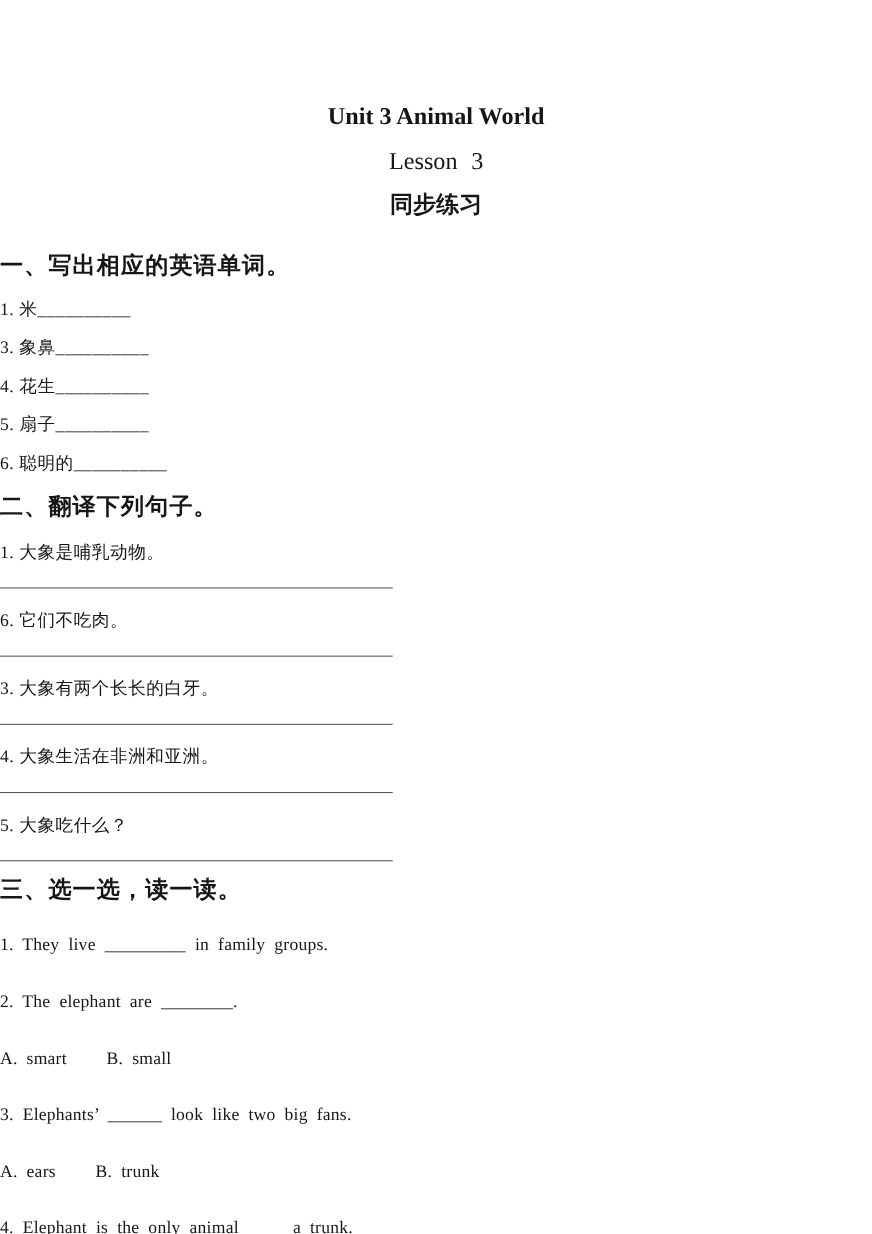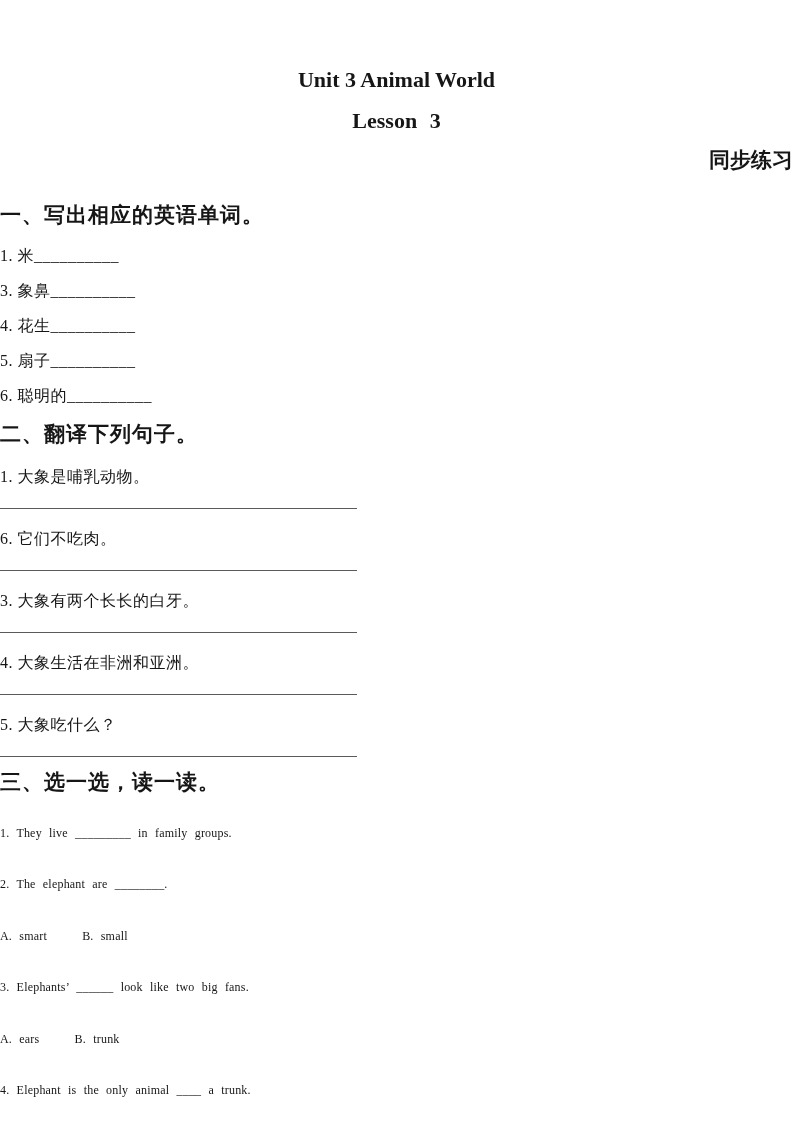--- a/index.html
+++ b/index.html
@@ -6,34 +6,33 @@
   html, body { background:#ffffff; }
   .page {
     position:relative;
     width:793px;
     height:1122px;
     background:#ffffff;
     color:#161616;
     font-family:"Liberation Serif", "DejaVu Serif", serif;
     overflow:hidden;
   }
-  .titles { padding-top:68px; text-align:center; }
+  .titles { padding-top:94px; text-align:center; }
   .title-en {
     font-size:22px; font-weight:bold; line-height:1.1;
     font-family:"Liberation Serif", serif;
   }
   .title-lesson {
-    margin-top:17px; font-size:22px; font-weight:bold; line-height:1.1;
+    margin-top:17px; font-size:22px; font-weight:normal; line-height:1.1;
     word-spacing:7px;
     font-family:"Liberation Serif", serif;
   }
   .title-cn {
     margin-top:16px; font-size:21px; font-weight:bold; line-height:1.1;
     font-family:"DejaVu Sans", "Liberation Sans", sans-serif;
-    text-align:right;
   }
   .content { width:477px; }
   .section-heading {
     font-family:"DejaVu Sans", "Liberation Sans", sans-serif;
     font-weight:bold; font-size:21px; line-height:1.15;
     letter-spacing:1px;
   }
   .heading-1 { margin-top:31px; }
   .heading-2 { margin-top:16px; }
   .heading-3 { margin-top:13px; }
@@ -45,21 +44,21 @@
   .s2-block { margin-top:22px; }
   .s2-sentence { font-size:16px; line-height:17px; letter-spacing:0.5px; }
   .rule-line {
     width:357px; height:0;
     border-bottom:1px solid #5a5a5a;
     margin-top:23px; margin-bottom:21px;
   }
   .rule-line.last { margin-bottom:0; }
   .s3-list { margin-top:23px; }
   .s3-question, .s3-options {
-    font-size:12px; line-height:23.5px; word-spacing:4px;
+    font-size:16px; line-height:23.5px; word-spacing:4px;
     letter-spacing:0.2px;
     margin-top:28px;
   }
   .s3-option-a { display:inline-block; margin-right:28px; }
   .s3-option-b { display:inline-block; }
 </style>
 </head>
 <body>
 
 <div class="page">

